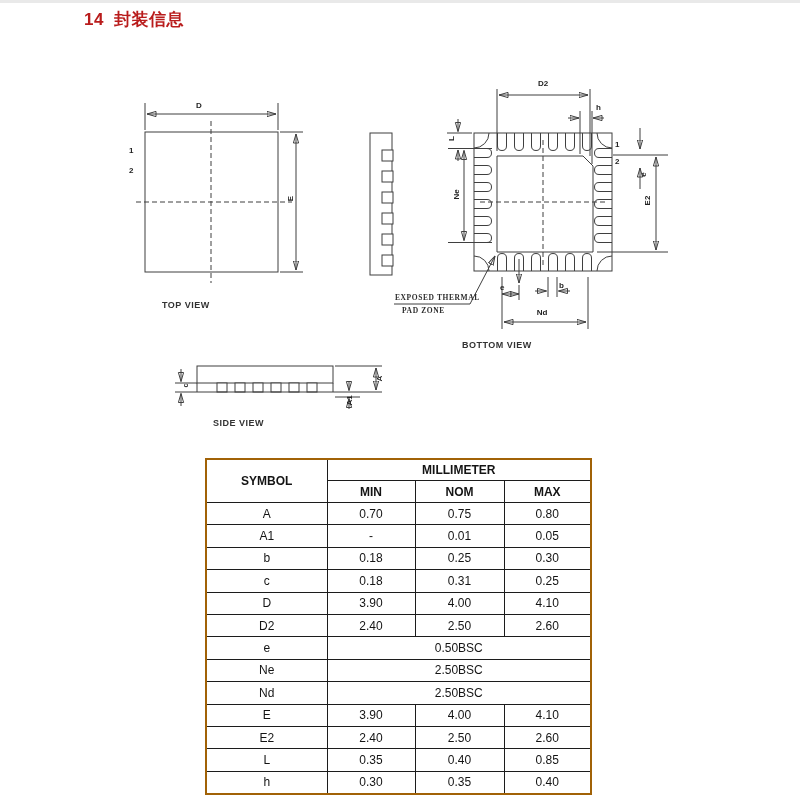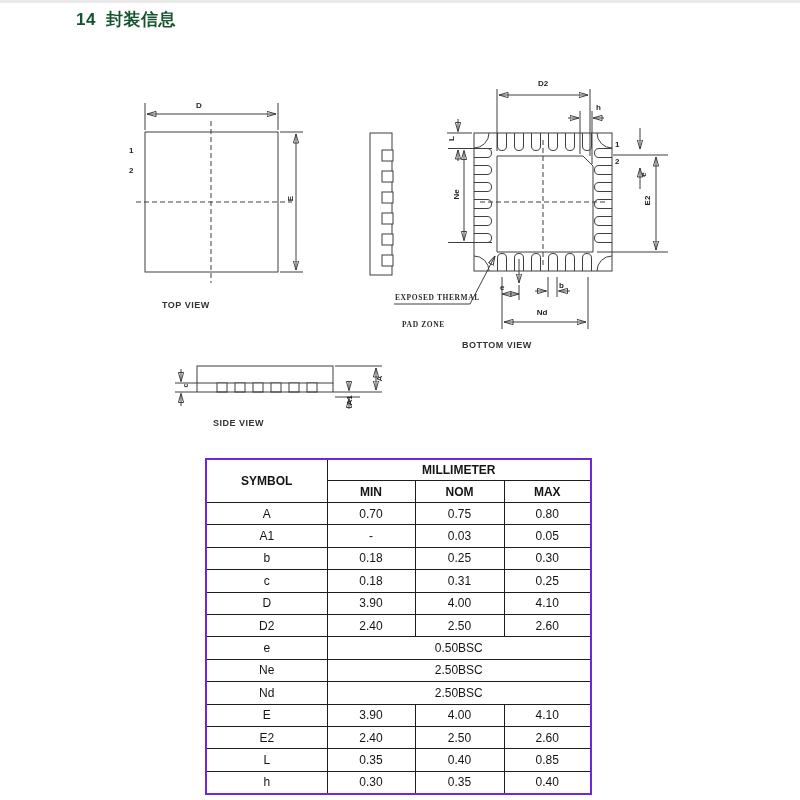--- a/index.html
+++ b/index.html
@@ -1,35 +1,35 @@
 <!DOCTYPE html>
 <html><head>
 <meta charset="utf-8">
 <style>
   html,body{margin:0;padding:0;background:#fff;}
   .page{position:relative;width:800px;height:800px;background:#ffffff;overflow:hidden;
         font-family:"Liberation Sans","DejaVu Sans",sans-serif;}
   .topstrip{position:absolute;left:0;top:0;width:800px;height:3px;background:#e9e9e9;}
-  .title{position:absolute;left:76px;top:8px;font-size:17px;font-weight:700;color:#14532d;
+  .title{position:absolute;left:84px;top:8px;font-size:17px;font-weight:700;color:#b91c1c;
          letter-spacing:.5px;}
   .title .num{margin-right:10px;}
   svg.drawing{position:absolute;left:0;top:0;}
   svg.drawing line,svg.drawing rect,svg.drawing path{stroke:#3f3f3f;stroke-width:1;fill:none;}
   svg.drawing .dash{stroke-dasharray:5 3;}
   svg.drawing rect.pad{fill:#ffffff;}
   .dim{position:absolute;font-size:8px;font-weight:600;color:#222;white-space:nowrap;}
   .rot{transform:rotate(-90deg);transform-origin:center;}
   .tiny{font-size:7px;}
   .cap{position:absolute;font-size:9px;font-weight:600;letter-spacing:.5px;color:#333;
        white-space:nowrap;}
   .callout{position:absolute;font-size:7.5px;font-weight:600;letter-spacing:.6px;color:#2c2c2c;
            white-space:nowrap;font-family:Liberation Serif, serif;}
   .ctr{text-align:center;}
   table.dim-table{position:absolute;left:205px;top:458px;border-collapse:collapse;
-      table-layout:fixed;font-size:12px;color:#141414;border:2px solid #6d28d9;}
+      table-layout:fixed;font-size:12px;color:#141414;border:2px solid #a16207;}
   table.dim-table th,table.dim-table td{border:1.5px solid #1c1c1c;padding:0;text-align:center;
       height:21.4px;font-weight:400;overflow:hidden;}
   table.dim-table thead th{font-weight:700;}
   table.dim-table thead tr.r1 th{height:20px;}
   table.dim-table thead tr.r2 th{height:21px;margin-top:12px;}
 </style>
 </head>
 <body>
 
 <div class="page">
@@ -186,21 +186,21 @@
   <div class="dim rot" style="left:449px;top:134px;">L</div>
   <div class="dim rot" style="left:451px;top:190px;">Ne</div>
   <div class="dim" style="left:615px;top:140px;">1</div>
   <div class="dim" style="left:615px;top:157px;">2</div>
   <div class="dim rot" style="left:641px;top:170px;">e</div>
   <div class="dim rot" style="left:643px;top:196px;">E2</div>
   <div class="dim" style="left:500px;top:283px;">e</div>
   <div class="dim" style="left:559px;top:281px;">b</div>
   <div class="dim ctr" style="left:528px;top:308px;width:28px;">Nd</div>
   <div class="callout" style="left:395px;top:293px;">EXPOSED THERMAL</div>
-  <div class="callout" style="left:402px;top:320px;">PAD ZONE</div>
+  <div class="callout" style="left:402px;top:306px;">PAD ZONE</div>
   <div class="cap" style="left:462px;top:340px;width:120px;">BOTTOM VIEW</div>
 
   <div class="dim rot tiny" style="left:184px;top:382px;">c</div>
   <div class="dim rot" style="left:377px;top:374px;">A</div>
   <div class="dim rot" style="left:344px;top:396px;">A1</div>
   <div class="cap" style="left:213px;top:418px;width:100px;">SIDE VIEW</div>
 
   <table class="dim-table">
     <colgroup>
       <col style="width:121px">
@@ -222,21 +222,21 @@
     <tbody>
       <tr>
         <td>A</td>
         <td>0.70</td>
         <td>0.75</td>
         <td>0.80</td>
       </tr>
       <tr>
         <td>A1</td>
         <td>-</td>
-        <td>0.03</td>
+        <td>0.01</td>
         <td>0.05</td>
       </tr>
       <tr>
         <td>b</td>
         <td>0.18</td>
         <td>0.25</td>
         <td>0.30</td>
       </tr>
       <tr>
         <td>c</td>

